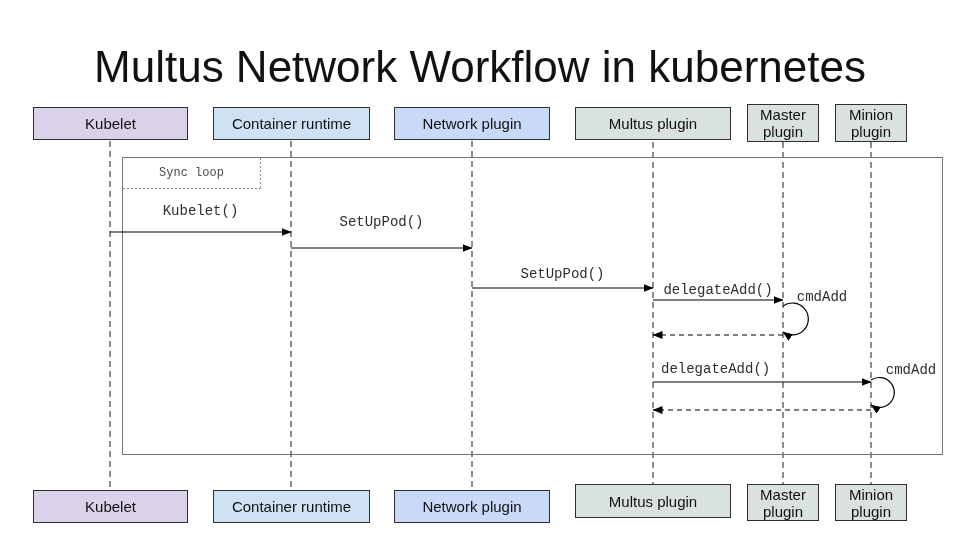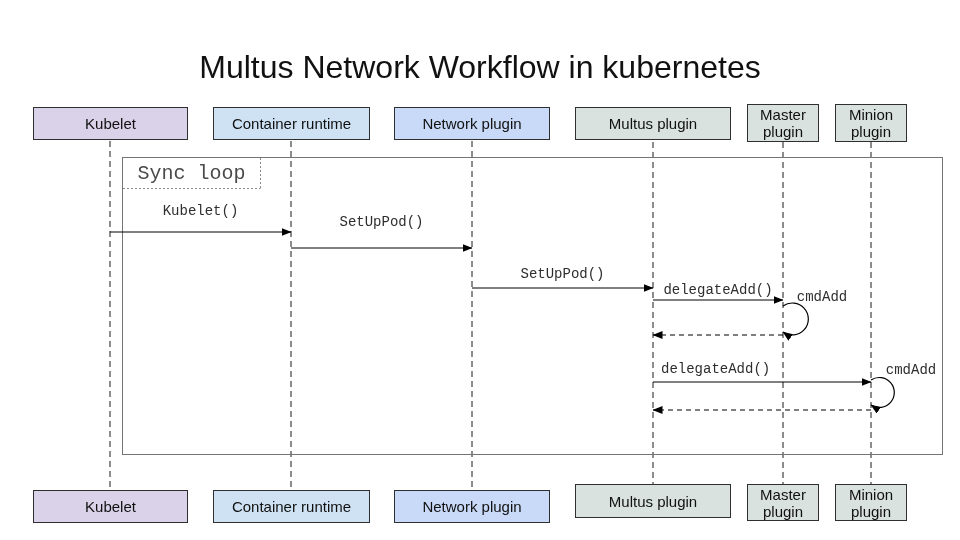--- a/index.html
+++ b/index.html
@@ -2,38 +2,38 @@
 <html><head>
 <meta charset="utf-8">
 <style>
   html,body{margin:0;padding:0;background:#ffffff;}
   .canvas{
     position:relative;width:960px;height:540px;background:#ffffff;overflow:hidden;
     font-family:"Liberation Sans","DejaVu Sans",sans-serif;
   }
   .title{
     position:absolute;left:0;top:48px;width:960px;text-align:center;
-    font-size:32px;line-height:38px;color:#111111;font-weight:400;
+    font-size:44px;line-height:38px;color:#111111;font-weight:400;
   }
   .layer{position:absolute;left:0;top:0;}
   .actor{
     position:absolute;display:flex;align-items:center;justify-content:center;
     border:1px solid #2f2f2f;box-sizing:border-box;
     font-size:15px;line-height:17px;color:#111111;text-align:center;
   }
   .msg{
     position:absolute;font-family:"Liberation Mono","DejaVu Sans Mono",monospace;
     font-size:14px;line-height:16px;color:#2e2e2e;white-space:nowrap;
   }
   .msg.center{text-align:center;}
   .syncloop{
     position:absolute;left:123px;top:158px;width:137px;height:30px;
     display:flex;align-items:center;justify-content:center;
     font-family:"Liberation Mono","DejaVu Sans Mono",monospace;
-    font-size:20px;color:#4a4a4a;
+    font-size:12px;color:#4a4a4a;
   }
 </style>
 </head>
 <body>
 
 <div class="canvas">
 
   <div class="title">Multus Network Workflow in kubernetes</div>
 
   <svg class="layer" width="960" height="540" viewBox="0 0 960 540">

